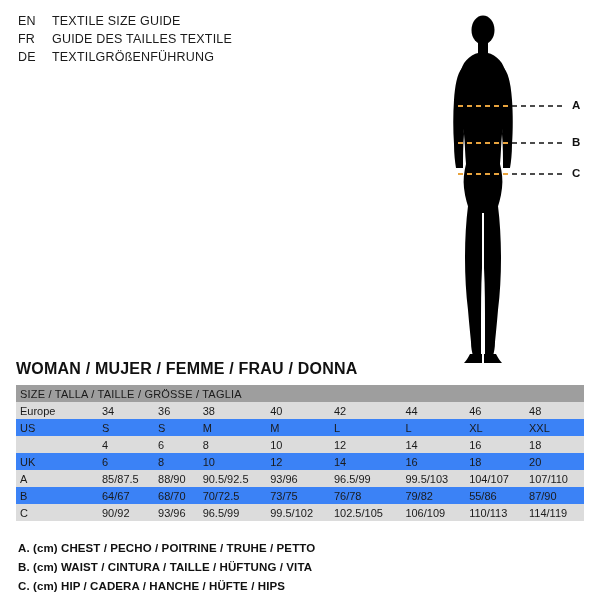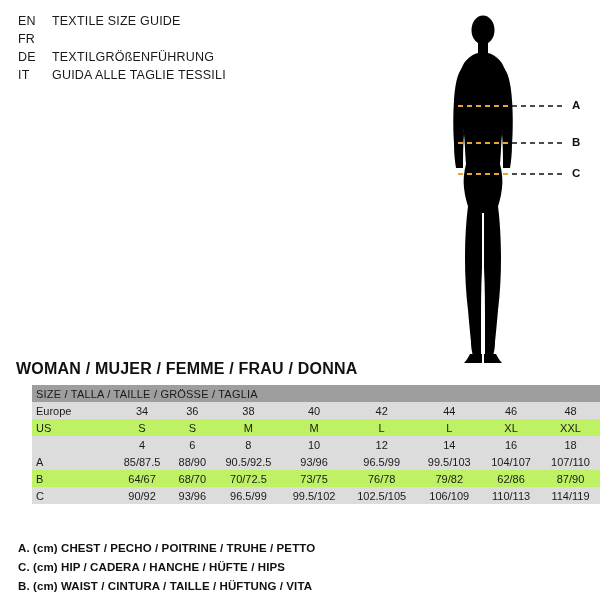--- a/index.html
+++ b/index.html
@@ -73,49 +73,48 @@
     position: absolute;
     left: 16px;
     top: 360px;
     font-size: 16px;
     font-weight: bold;
     letter-spacing: 0.2px;
     color: #111;
   }
   table.size-table {
     position: absolute;
-    left: 32px;
+    left: 16px;
     top: 385px;
     width: 568px;
     border-collapse: collapse;
     font-size: 11px;
   }
   table.size-table td {
     height: 17px;
     padding: 0 4px;
     white-space: nowrap;
   }
   .row-head td {
     background: #9e9e9e;
     color: #1a1a1a;
     font-weight: normal;
     font-size: 11px;
     letter-spacing: 0.2px;
     height: 18px;
   }
   .row-shade td { background: #dcdcdc; }
-  .row-plain td { background: #bef264; }
+  .row-plain td { background: #3b82f6; }
   .c-label {
     width: 74px;
     text-align: left;
     padding-left: 6px;
     margin-top: 16px;
   }
   .c-val {
-    text-align: center;
   }
 
   
   .notes {
     position: absolute;
     left: 18px;
     top: 542px;
     width: 560px;
   }
   .note-row {
@@ -131,28 +130,25 @@
 
 <div class="page">
 
   <div class="lang-block">
     <div class="lang-row">
       <span class="lang-code">EN</span>
       <span class="lang-text">TEXTILE SIZE GUIDE</span>
     </div>
     <div class="lang-row">
       <span class="lang-code">FR</span>
+      <span class="lang-text">GUIDE DES TAILLES TEXTILE</span>
     </div>
     <div class="lang-row">
       <span class="lang-code">DE</span>
       <span class="lang-text">TEXTILGRÖßENFÜHRUNG</span>
-    </div>
-    <div class="lang-row">
-      <span class="lang-code">IT</span>
-      <span class="lang-text">GUIDA ALLE TAGLIE TESSILI</span>
     </div>
   </div>
 
   <div class="figure-wrap">
     <svg class="figure-svg" width="170" height="360" viewBox="0 0 170 360">
 
       <g fill="#000000">
 
         <ellipse cx="63" cy="22" rx="11.5" ry="14.5"></ellipse>
 
@@ -272,20 +268,31 @@
         <td class="c-val">4</td>
         <td class="c-val">6</td>
         <td class="c-val">8</td>
         <td class="c-val">10</td>
         <td class="c-val">12</td>
         <td class="c-val">14</td>
         <td class="c-val">16</td>
         <td class="c-val">18</td>
       </tr>
 
+      <tr class="row-plain">
+        <td class="c-label">UK</td>
+        <td class="c-val">6</td>
+        <td class="c-val">8</td>
+        <td class="c-val">10</td>
+        <td class="c-val">12</td>
+        <td class="c-val">14</td>
+        <td class="c-val">16</td>
+        <td class="c-val">18</td>
+        <td class="c-val">20</td>
+      </tr>
 
       <tr class="row-shade">
         <td class="c-label">A</td>
         <td class="c-val">85/87.5</td>
         <td class="c-val">88/90</td>
         <td class="c-val">90.5/92.5</td>
         <td class="c-val">93/96</td>
         <td class="c-val">96.5/99</td>
         <td class="c-val">99.5/103</td>
         <td class="c-val">104/107</td>
@@ -293,37 +300,37 @@
       </tr>
 
       <tr class="row-plain">
         <td class="c-label">B</td>
         <td class="c-val">64/67</td>
         <td class="c-val">68/70</td>
         <td class="c-val">70/72.5</td>
         <td class="c-val">73/75</td>
         <td class="c-val">76/78</td>
         <td class="c-val">79/82</td>
-        <td class="c-val">62/86</td>
+        <td class="c-val">55/86</td>
         <td class="c-val">87/90</td>
       </tr>
 
       <tr class="row-shade">
         <td class="c-label">C</td>
         <td class="c-val">90/92</td>
         <td class="c-val">93/96</td>
         <td class="c-val">96.5/99</td>
         <td class="c-val">99.5/102</td>
         <td class="c-val">102.5/105</td>
         <td class="c-val">106/109</td>
         <td class="c-val">110/113</td>
         <td class="c-val">114/119</td>
       </tr>
     </tbody>
   </table>
 
   <div class="notes">
     <div class="note-row">A. (cm) CHEST / PECHO / POITRINE / TRUHE / PETTO</div>
+    <div class="note-row">B. (cm) WAIST / CINTURA / TAILLE / HÜFTUNG / VITA</div>
     <div class="note-row">C. (cm) HIP / CADERA / HANCHE / HÜFTE / HIPS</div>
-    <div class="note-row">B. (cm) WAIST / CINTURA / TAILLE / HÜFTUNG / VITA</div>
   </div>
 
 </div>
 
 </body></html>

